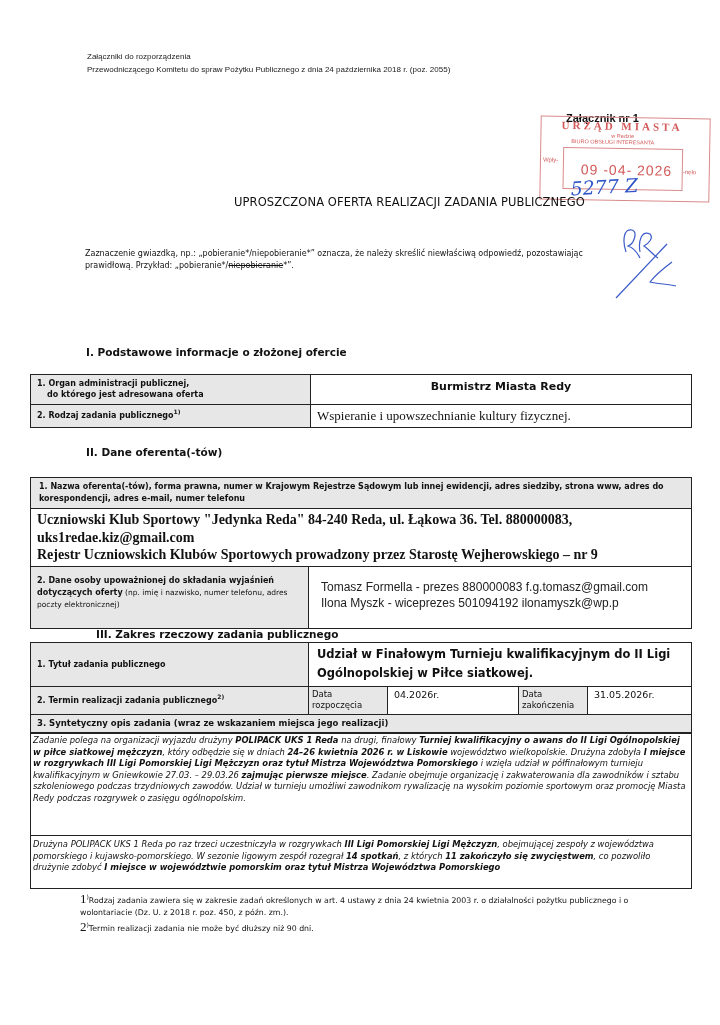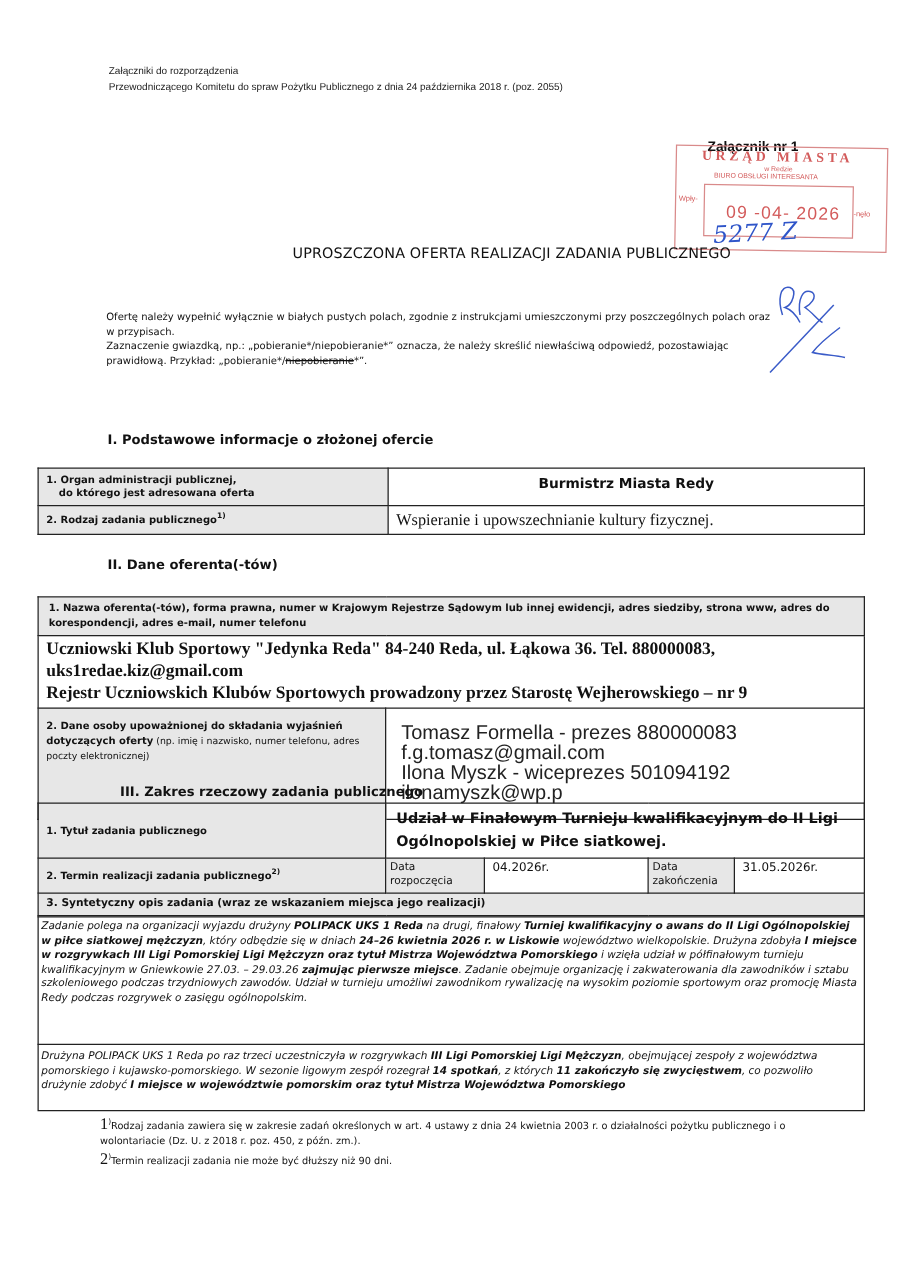--- a/index.html
+++ b/index.html
@@ -51,21 +51,20 @@
     <path d="M14 30 C10 18 12 6 20 8 C26 10 22 22 16 24 C22 26 26 32 28 36" stroke="#3a5bc8" stroke-width="1.2" fill="none"></path>
     <path d="M28 30 C26 18 30 8 38 12 C42 16 36 22 32 24 C38 28 42 34 46 36" stroke="#3a5bc8" stroke-width="1.2" fill="none"></path>
     <path d="M55 22 L4 76" stroke="#3a5bc8" stroke-width="1.2" fill="none"></path>
     <path d="M60 40 C52 46 44 52 38 60 C46 62 56 62 64 64" stroke="#3a5bc8" stroke-width="1.2" fill="none"></path>
   </svg>
 </div>
 
 <div class="abs title">UPROSZCZONA OFERTA REALIZACJI ZADANIA PUBLICZNEGO</div>
 
 <div class="abs pouczenie">
-  <div>Ofertę należy wypełnić wyłącznie w białych pustych polach, zgodnie z instrukcjami umieszczonymi przy poszczególnych polach oraz w przypisach.</div>
   <div><span>Zaznaczenie gwiazdką, np.: „pobieranie*/niepobieranie*” oznacza, że należy skreślić niewłaściwą odpowiedź, pozostawiając prawidłową. Przykład: „pobieranie*/</span><span class="strike">niepobieranie</span><span>*”.</span></div>
 </div>
 
 <div class="abs sec" style="left:86px;top:346px;">I. Podstawowe informacje o złożonej ofercie</div>
 <table style="left:30px;top:374px;width:662px;">
   <tbody>
       <tr style="height:30px;">
     <td class="gray lbl" style="width:267px;padding:3px 6px;">
       <div>1. Organ administracji publicznej,</div>
       <div style="padding-left:10px;">do którego jest adresowana oferta</div>
@@ -87,21 +86,21 @@
   </tr>
   <tr>
     <td colspan="2" class="serif" style="padding:2px 6px;font-size:14px;font-weight:bold;line-height:17.5px;">
       <div>Uczniowski Klub Sportowy "Jedynka Reda" 84-240 Reda, ul. Łąkowa 36. Tel. 880000083,</div>
       <div>uks1redae.kiz@gmail.com</div>
       <div>Rejestr Uczniowskich Klubów Sportowych prowadzony przez Starostę Wejherowskiego – nr 9</div>
     </td>
   </tr>
   <tr style="height:62px;">
     <td class="gray lbl" style="width:265px;padding:8px 6px;line-height:12px;"><span>2. Dane osoby upoważnionej do składania wyjaśnień dotyczących oferty</span><span class="n" style="font-size:7.5px;"> (np. imię i nazwisko, numer telefonu, adres poczty elektronicznej)</span></td>
-    <td style="padding:12px 12px;font-size:16px;line-height:16px;color:#222;">
+    <td style="padding:12px 12px;font-size:12px;line-height:16px;color:#222;">
       <div>Tomasz Formella - prezes 880000083 f.g.tomasz@gmail.com</div>
       <div>Ilona Myszk - wiceprezes 501094192 ilonamyszk@wp.p</div>
     </td>
   </tr>
 </tbody>
   </table>
 
 <div class="abs sec" style="left:96px;top:628px;">III. Zakres rzeczowy zadania publicznego</div>
 <table style="left:30px;top:642px;width:662px;">
   <tbody>

